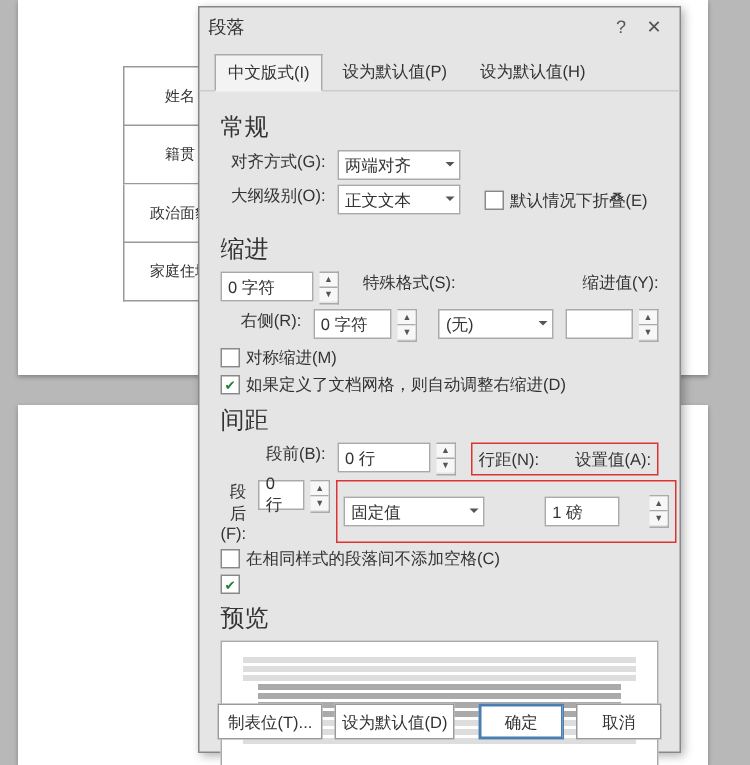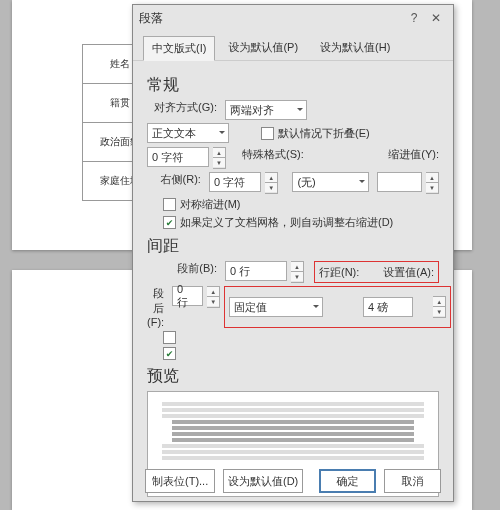--- a/index.html
+++ b/index.html
@@ -23,21 +23,21 @@
   .lbl{width:70px;text-align:right;font-size:11px;padding-right:4px}
   .lbl2{font-size:11px}
   .sel,.sp-in{border:1px solid #aaa;background:#fff;height:18px;font-size:11px;padding:0 14px 0 4px;display:flex;align-items:center;position:relative}
   .sel::after{content:"";position:absolute;right:3px;top:7px;border:3px solid transparent;border-top-color:#555}
   .sel.w1{width:62px}
   .sel.w2{width:74px}
   .sp-in{width:42px}
   .sp-btn{display:flex;flex-direction:column;border:1px solid #aaa;border-left:none;height:20px}
   .sp-btn span{width:12px;height:9px;display:flex;align-items:center;justify-content:center;font-size:6px;color:#555;background:#f7f7f7}
   .sp-btn span:first-child{border-bottom:1px solid #aaa}
-  .cb{display:flex;align-items:center;gap:4px;font-size:11px;margin:3px 16px}
+  .cb{display:flex;align-items:center;gap:4px;font-size:11px;margin:3px 0}
   .cb .box{width:11px;height:11px;border:1px solid #888;display:flex;align-items:center;justify-content:center;font-size:9px;color:#2a7d3a;background:#fff}
   .hi{border:1px solid #d33;padding:2px 4px;margin-left:-4px}
   .preview{border:1px solid #aaa;background:#fff;height:88px;margin:4px 0;padding:8px;overflow:hidden}
   .pline{height:4px;background:#ddd;margin:2px 6px}
   .pline.d{background:#aaa;margin:2px 16px}
   .btns{position:absolute;bottom:8px;left:0;right:0;display:flex;padding:0 12px;gap:8px}
   .btn{border:1px solid #999;background:#fff;height:22px;display:flex;align-items:center;justify-content:center;font-size:11px}
   .btn.pri{border-color:#4a7db0;box-shadow:0 0 0 1px #4a7db0 inset}
 </style>
 </head>
@@ -69,28 +69,30 @@
     <div class="tab">设为默认值(P)</div>
     <div class="tab">设为默认值(H)</div>
   </div>
   <div class="body">
     <div class="sect">常规</div>
     <div class="row">
       <span class="lbl">对齐方式(G):</span>
       <div class="sel w1">两端对齐</div>
     </div>
     <div class="row">
+      <span class="lbl">大纲级别(O):</span>
       <div class="sel w1">正文文本</div>
       <span style="width:8px"></span>
       <div class="cb">
           <span class="box"></span>
           <span>默认情况下折叠(E)</span>
         </div>
     </div>
 
+    <div class="sect" style="margin-top:12px">缩进</div>
     <div class="row">
       <div class="sp-in">0 字符</div>
       <div class="sp-btn">
           <span>▲</span>
           <span>▼</span>
         </div>
       <span style="width:8px"></span>
       <span class="lbl2">特殊格式(S):</span>
       <span style="flex:1"></span>
       <span class="lbl2">缩进值(Y):</span>
@@ -139,29 +141,30 @@
       <span class="lbl">段后(F):</span>
       <div class="sp-in">0 行</div>
       <div class="sp-btn">
           <span>▲</span>
           <span>▼</span>
         </div>
       <span style="width:6px"></span>
       <div class="hi" style="display:flex;align-items:center;gap:20px;flex:1">
         <div class="sel w2">固定值</div>
         <span style="flex:1"></span>
-        <div class="sp-in" style="width:30px">4 磅</div>
+        <div class="sp-in" style="width:30px">1 磅</div>
         <div class="sp-btn">
             <span>▲</span>
             <span>▼</span>
           </div>
       </div>
     </div>
     <div class="cb">
         <span class="box"></span>
+        <span>在相同样式的段落间不添加空格(C)</span>
       </div>
     <div class="cb">
         <span class="box">✔</span>
       </div>
 
     <div class="sect">预览</div>
     <div class="preview">
       <div class="pline"></div>
         <div class="pline"></div>
         <div class="pline"></div>

